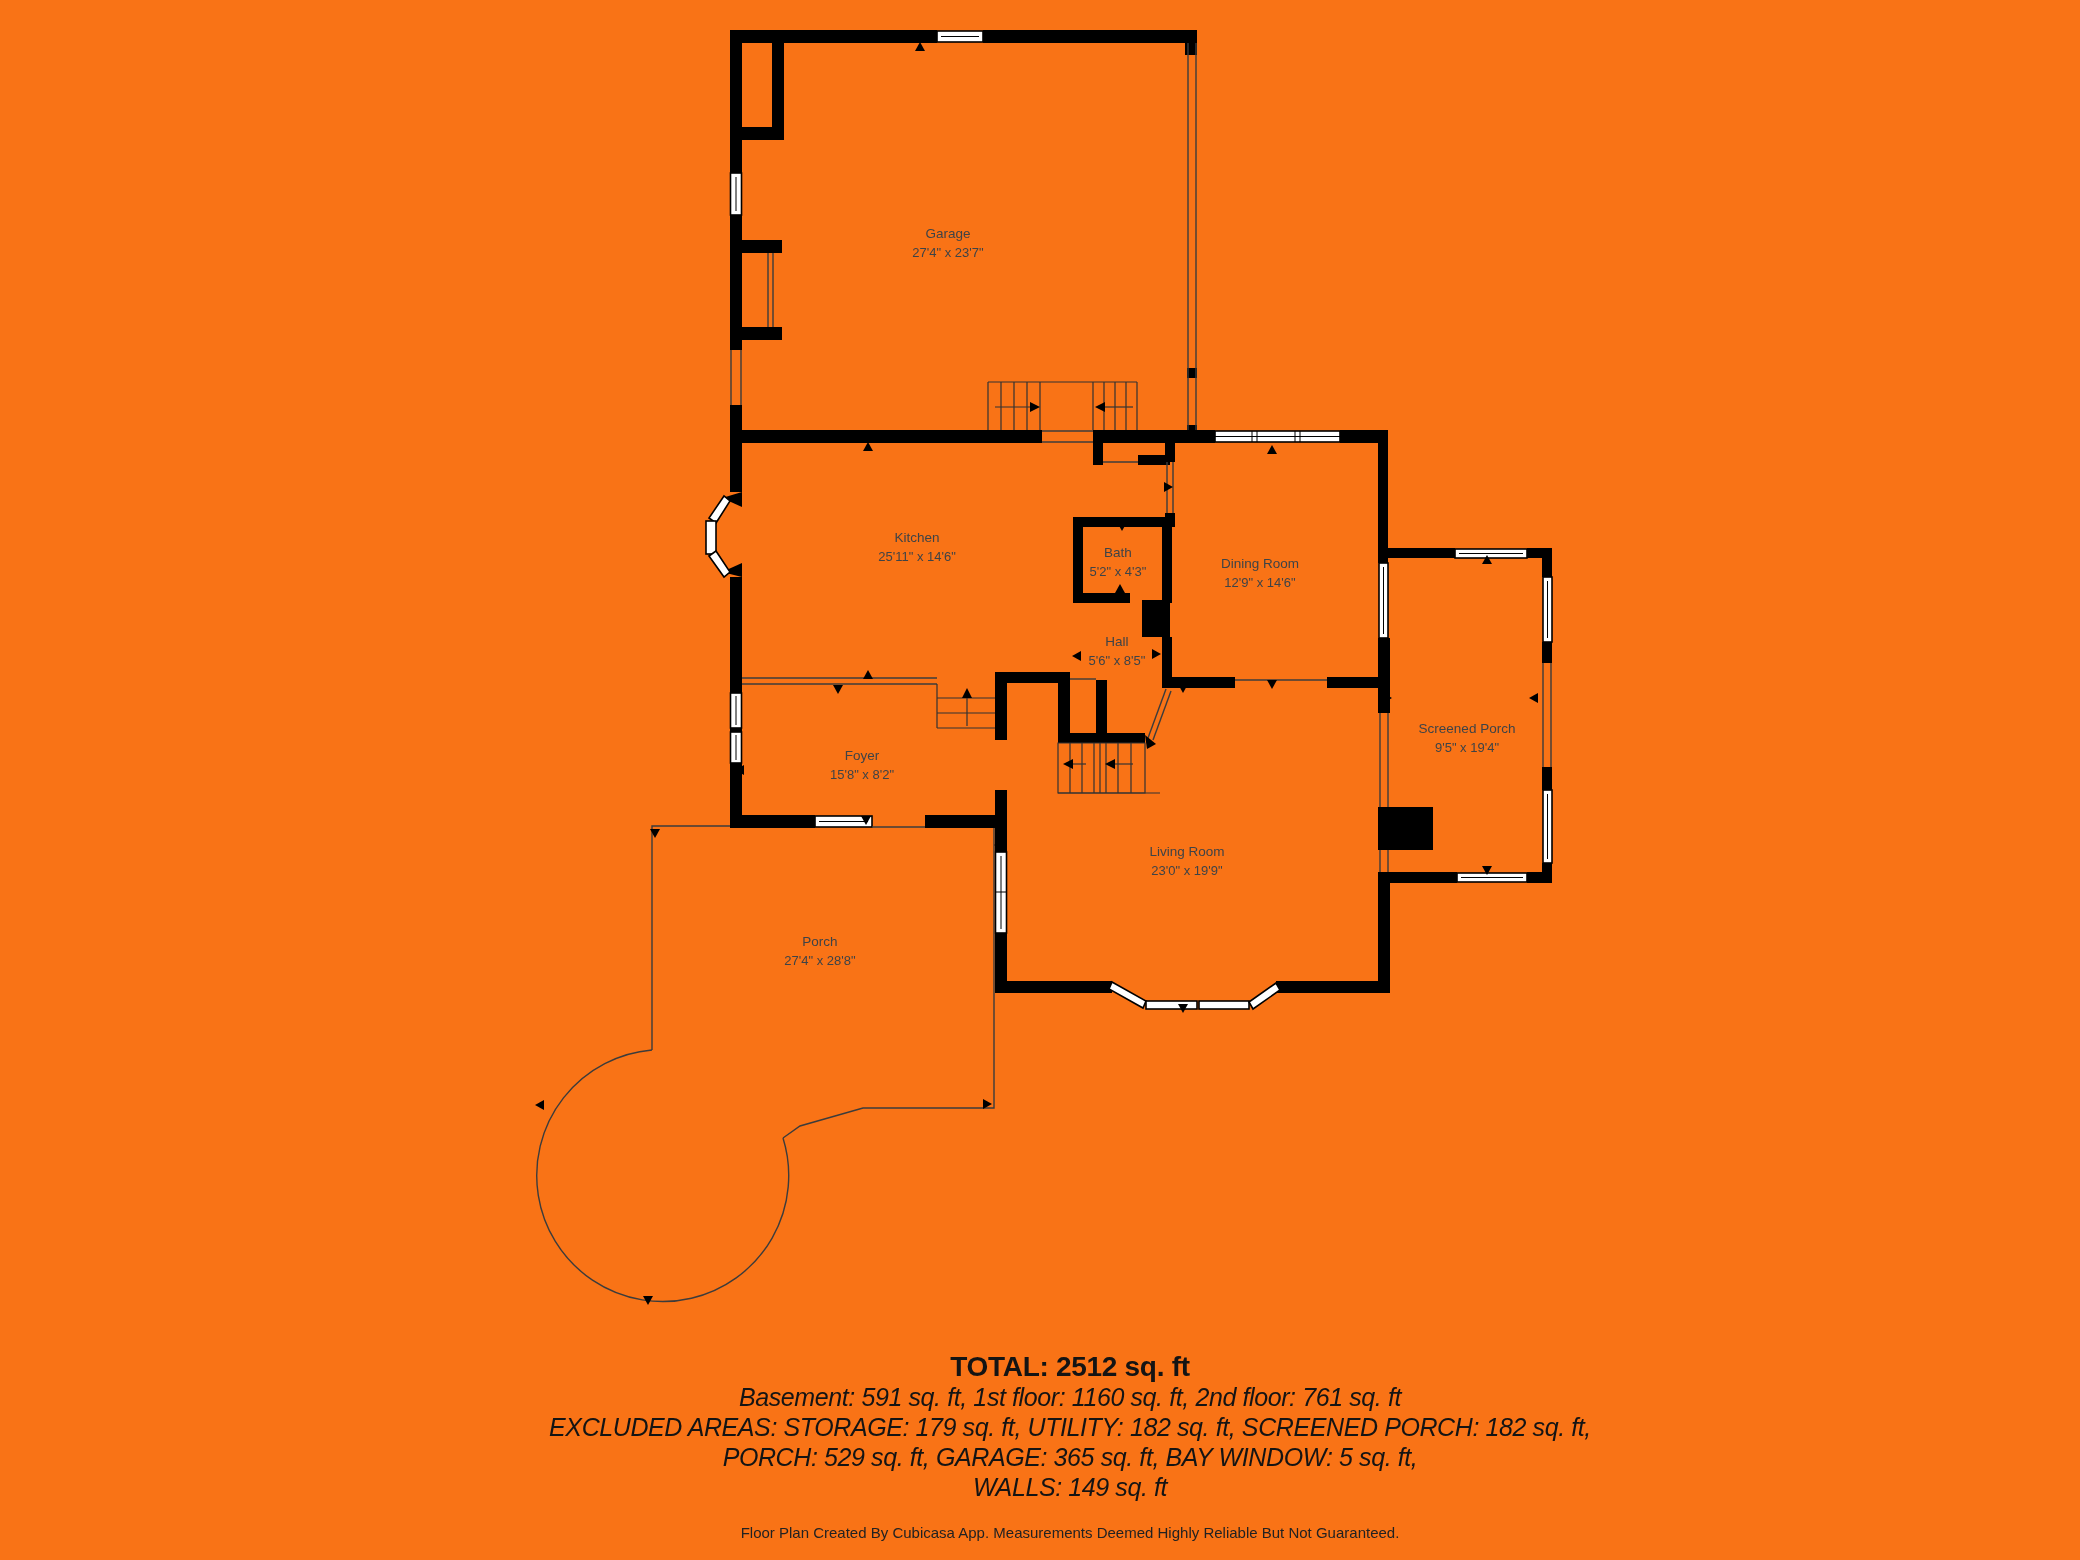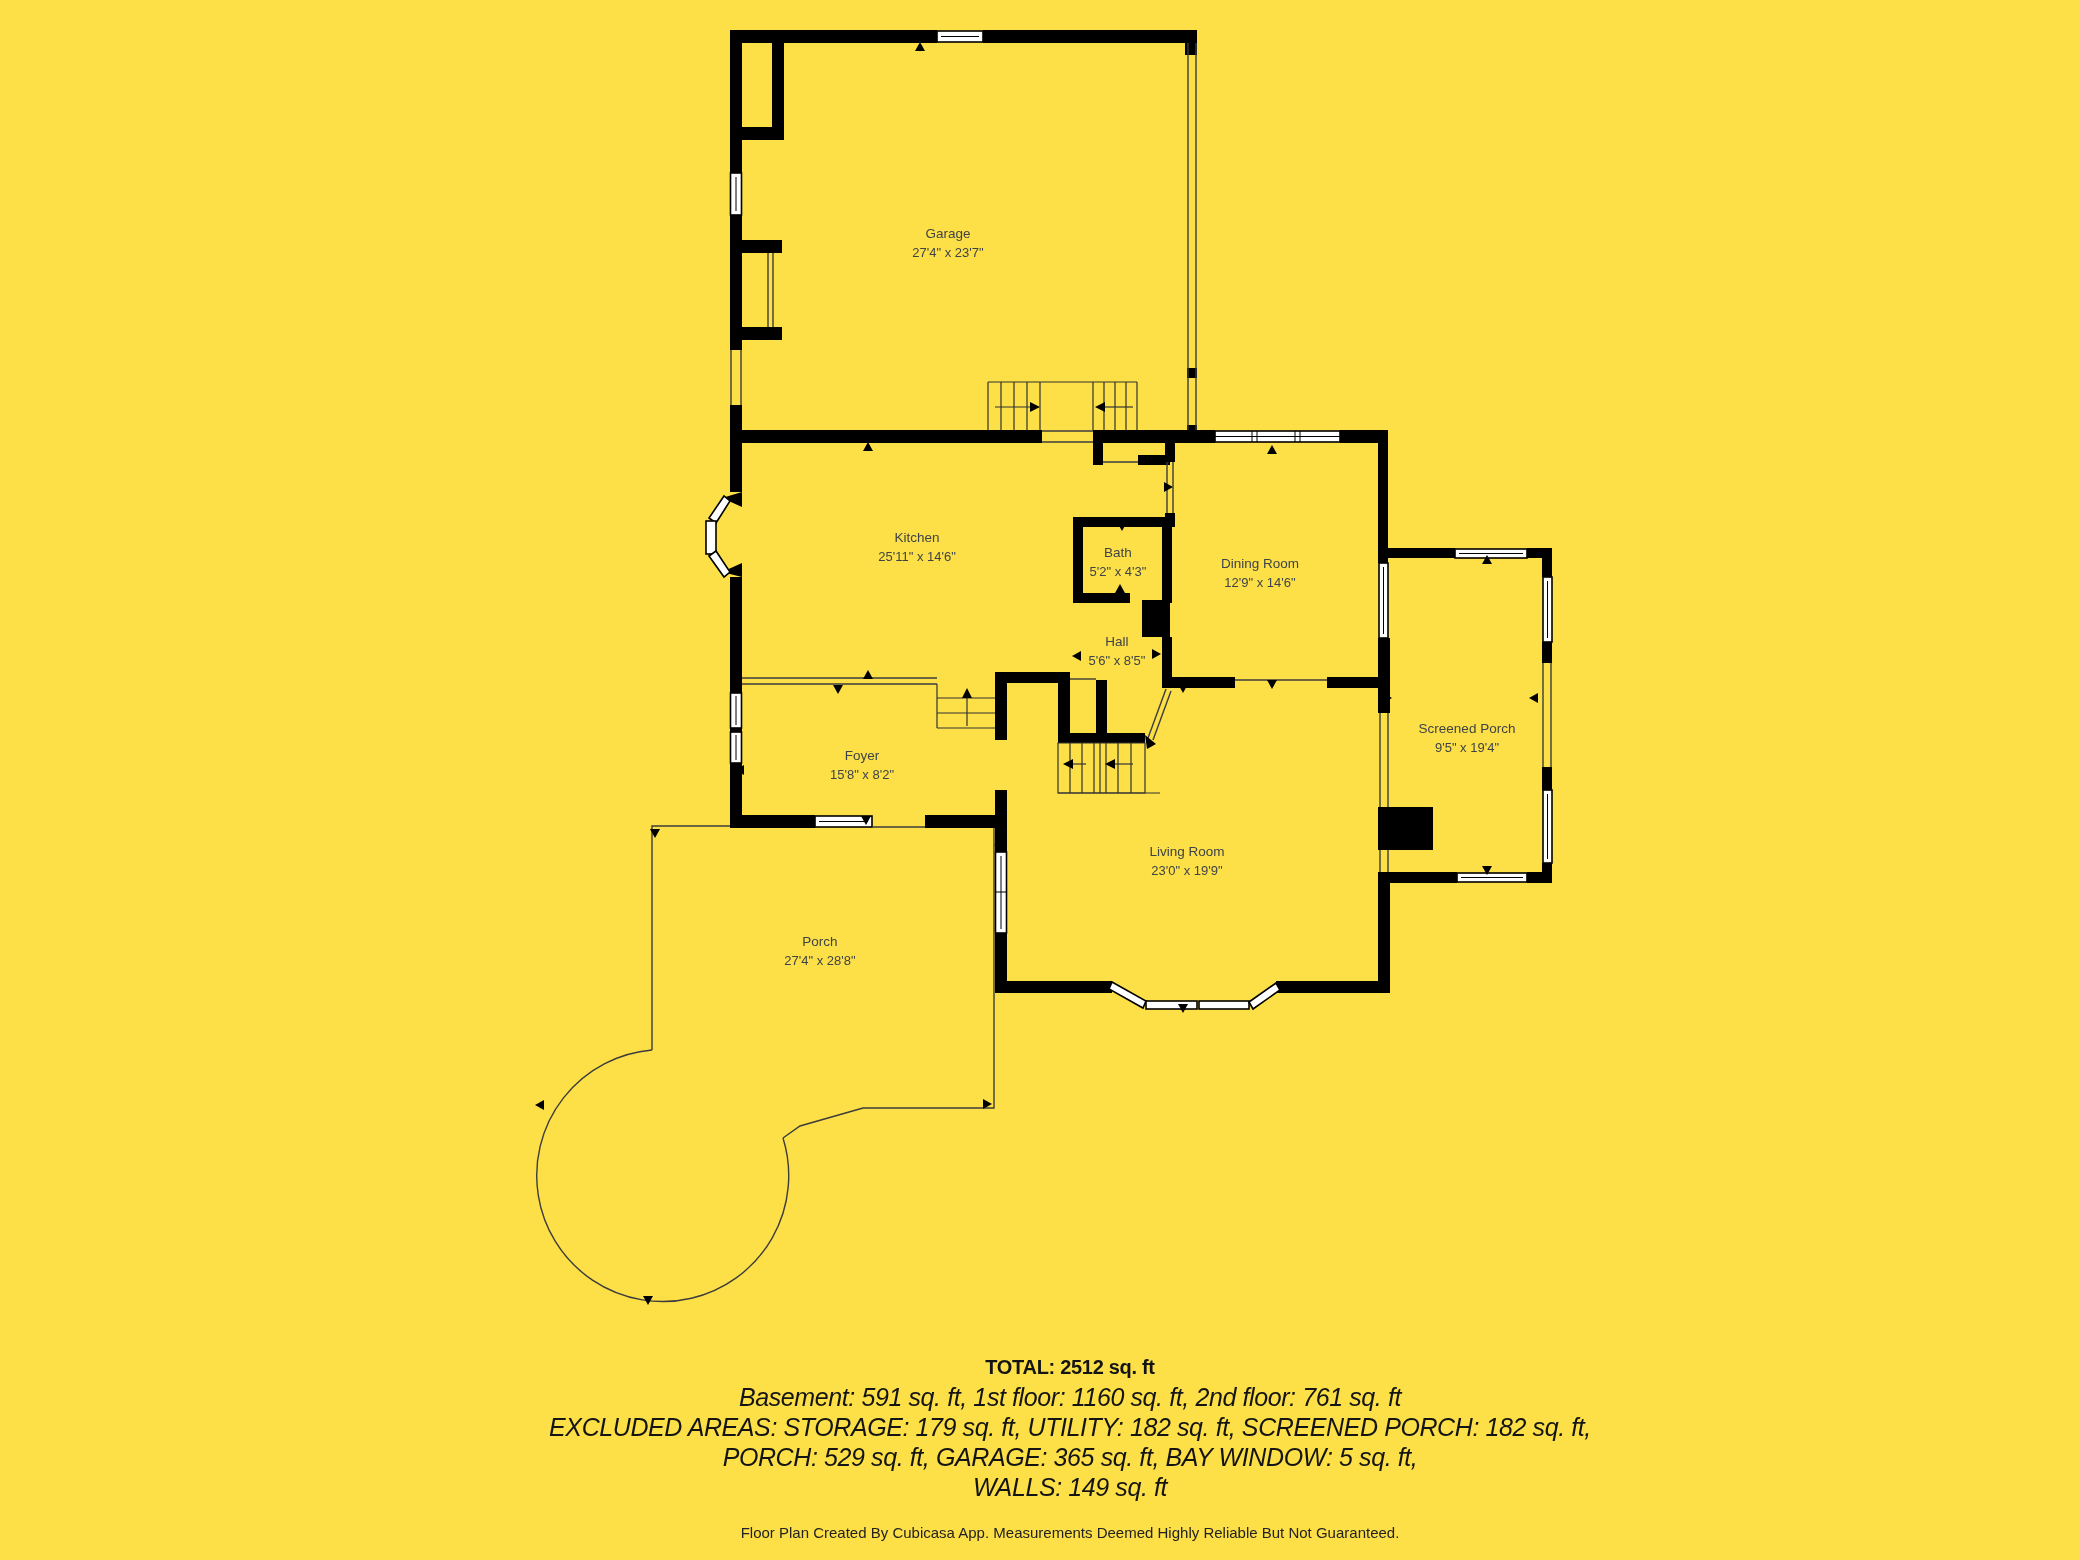--- a/index.html
+++ b/index.html
@@ -1,28 +1,28 @@
 <!DOCTYPE html>
 <html><head>
 <meta charset="utf-8">
 <style>
   html,body{margin:0;padding:0;background:#fff;}
-  .canvas{position:relative;width:2080px;height:1560px;background:#fde047;overflow:hidden;
+  .canvas{position:relative;width:2080px;height:1560px;background:#f97316;overflow:hidden;
           font-family:"Liberation Sans", sans-serif;}
   .plan-svg{position:absolute;left:0;top:0;}
   .wall{fill:#000;stroke:none;}
   .win{fill:#fff;stroke:#000;stroke-width:1.6;}
   .wline{stroke:#000;stroke-width:1;fill:none;}
   .thin{stroke:#3c3c3c;stroke-width:1.4;fill:none;}
   .stair{stroke:#333;stroke-width:1.2;fill:none;}
   .marker{fill:#000;stroke:none;}
   .rname{font-family:"Liberation Sans",sans-serif;font-size:13.5px;fill:#3e4347;text-anchor:middle;}
   .rdims{font-family:"Liberation Sans",sans-serif;font-size:13px;fill:#3e4347;text-anchor:middle;}
   .summary{position:absolute;top:1352px;left:270px;width:1600px;text-align:center;color:#141414;}
-  .summary .total{font-size:20px;font-weight:bold;line-height:30px;letter-spacing:-0.3px;}
+  .summary .total{font-size:28px;font-weight:bold;line-height:30px;letter-spacing:-0.3px;}
   .summary .line{font-size:25px;line-height:30px;letter-spacing:-0.4px;font-style:italic;}
   .footer-note{position:absolute;top:1524px;left:270px;width:1600px;text-align:center;
                font-size:15px;color:#222;}
 </style>
 </head>
 <body>
 
 <div class="canvas">
 
 <svg class="plan-svg" width="2080" height="1560" viewBox="0 0 2080 1560">

